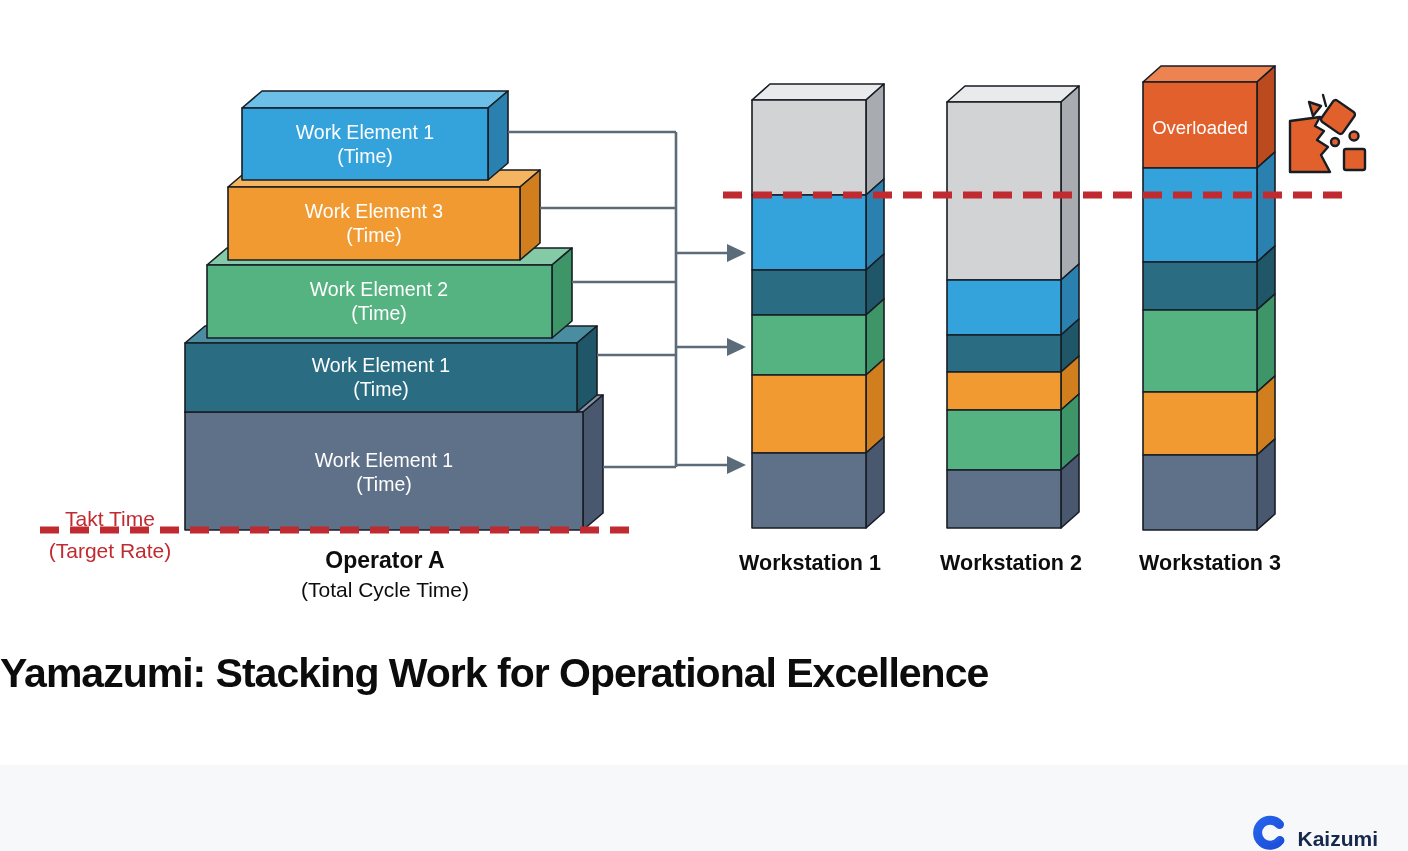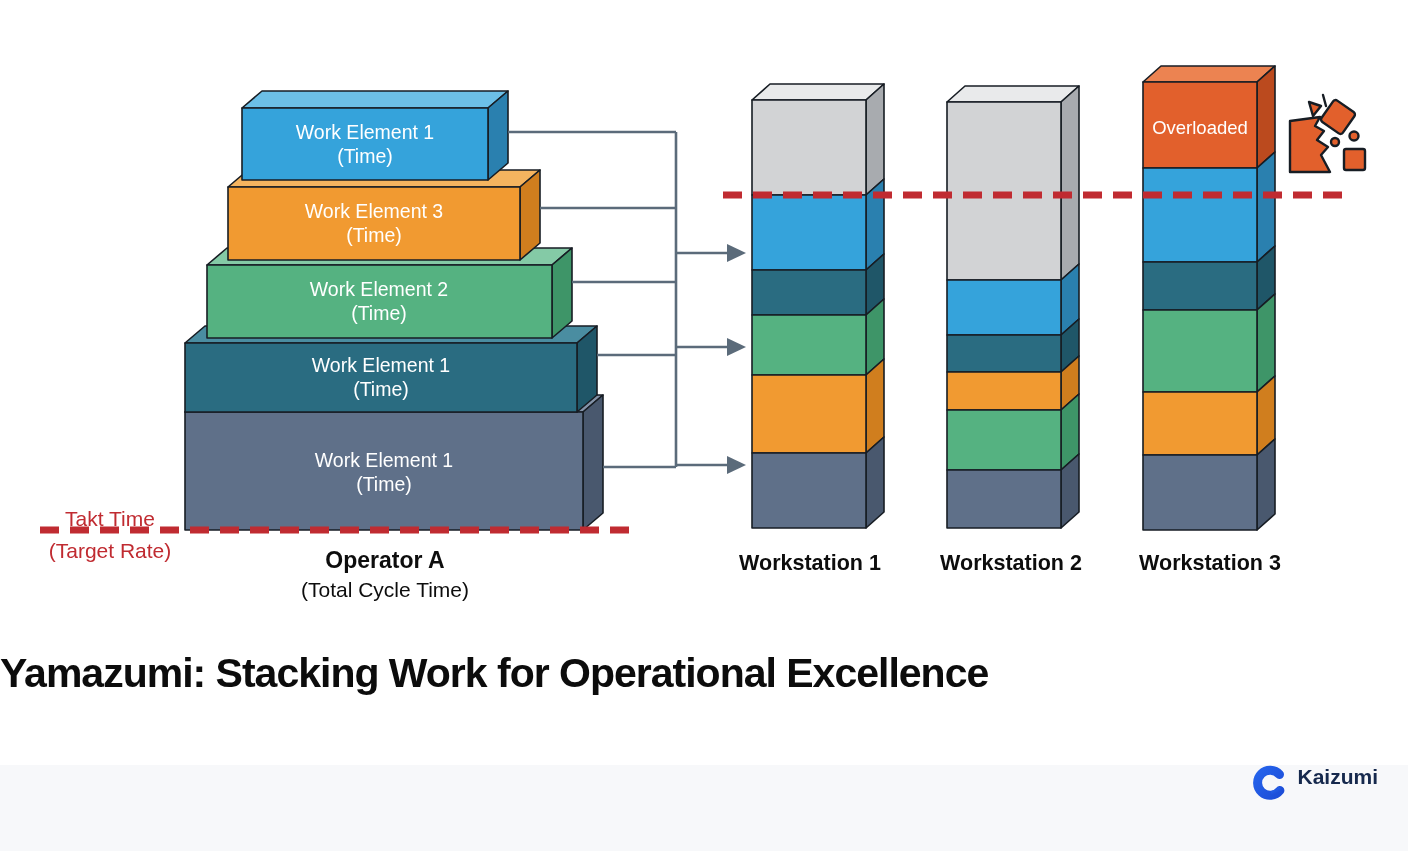--- a/index.html
+++ b/index.html
@@ -18,21 +18,21 @@
   .opA{fill:#0d0d0d;font-size:23px;font-weight:700;text-anchor:middle;}
   .opSub{fill:#0d0d0d;font-size:21px;text-anchor:middle;}
   .takt{fill:var(--takt_red);font-size:21px;font-weight:500;text-anchor:middle;}
   .title-block{position:absolute;left:0;top:650px;width:100%;text-align:left;}
   .title-block h1{
     margin:0;font-size:41px;font-weight:700;color:#0c0c0c;letter-spacing:-1px;
   }
   .title-block p{margin:9px 0 0;font-size:25px;color:#1a1a1a;letter-spacing:-0.3px;}
   .footer{
     position:absolute;left:0;bottom:0;width:100%;height:86px;
-    background:var(--footer_bg);display:flex;align-items:flex-start;
+    background:var(--footer_bg);display:flex;align-items:flex-end;
     justify-content:flex-end;box-sizing:border-box;padding-right:30px;
   }
   .brand{font-size:21px;font-weight:700;color:var(--logo_text);margin-left:9px;}
 </style>
 </head>
 <body>
 
 <div class="canvas">
 
   <svg class="diagram" width="1408" height="770" viewBox="0 0 1408 770">

